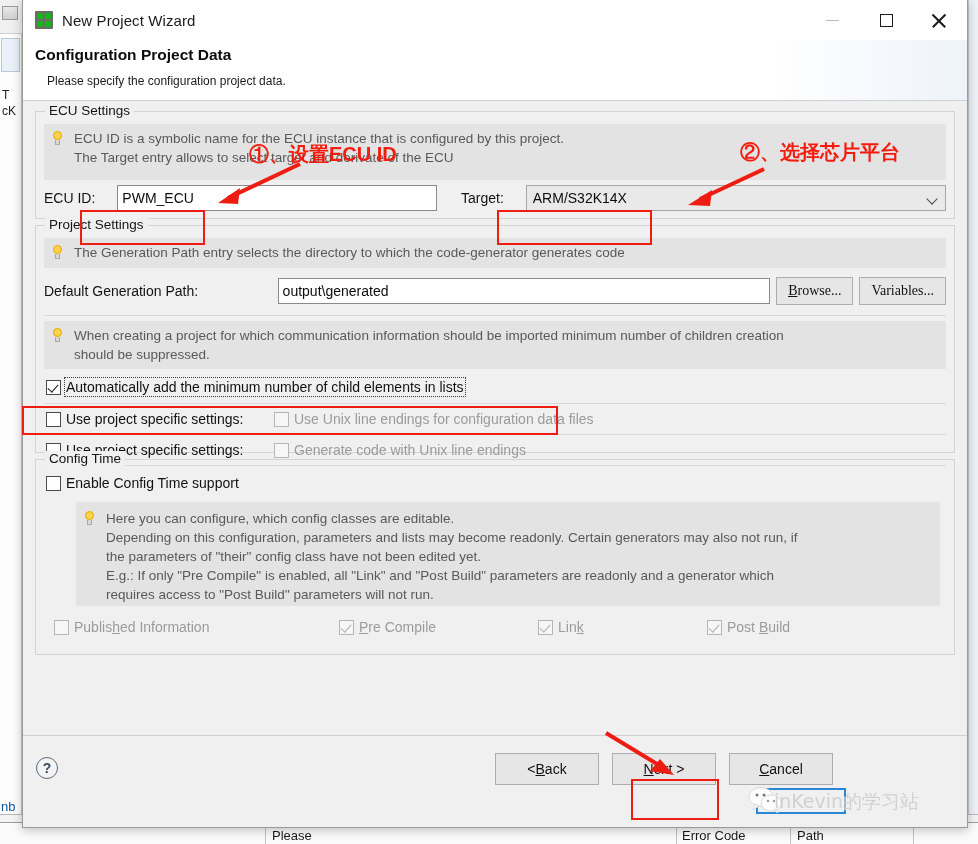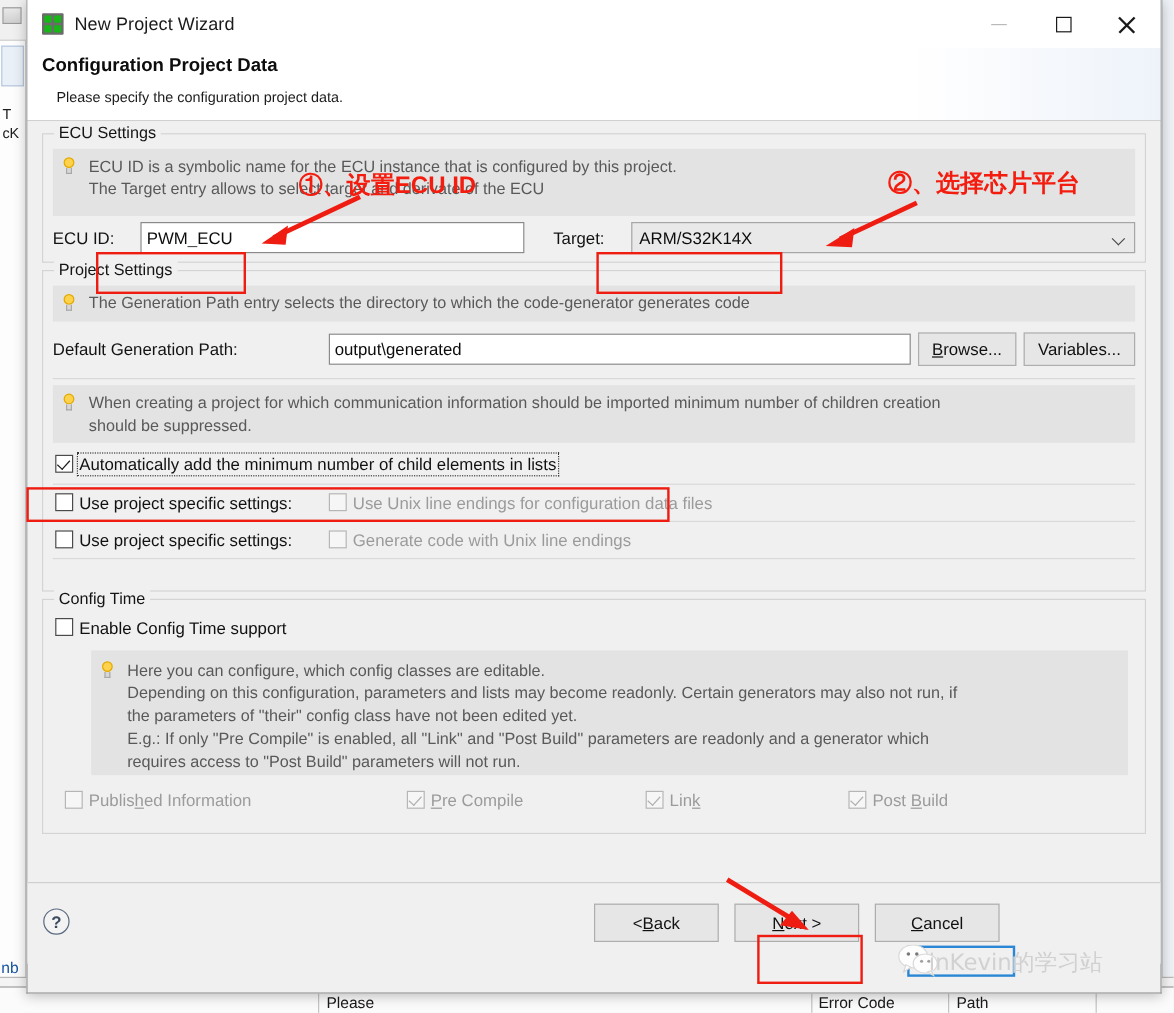--- a/index.html
+++ b/index.html
@@ -172,30 +172,30 @@
     position: relative; height: 26px; border: 1px solid #a6a6a6;
     background: #e9e9e9; display: flex; align-items: center;
     padding-left: 6px; font-size: 14px; color: #0c0c0c;
   }
   .combo .arrow {
     position: absolute; right: 9px; top: 9px;
     width: 8px; height: 8px; border-right: 1.4px solid #4a4a4a;
     border-bottom: 1.4px solid #4a4a4a; transform: rotate(45deg);
   }
   .btn {
-    font-family: Liberation Sans, sans-serif;
+    font-family: Liberation Serif, serif;
     font-size: 14px; color: #111; background: #e6e6e6;
     border: 1px solid #adadad; height: 28px; padding: 0 11px;
     cursor: default; white-space: nowrap;
   }
   .mn { text-decoration: underline; }
 
   
   .cb {
-    display: inline-flex; align-items: flex-start; cursor: default;
+    display: inline-flex; align-items: flex-end; cursor: default;
   }
   .box {
     flex: none; width: 15px; height: 15px; border: 1.3px solid #4a4a4a;
     background: #fff; position: relative; margin-right: 5px;
   }
   .box.checked::after {
     content: ''; position: absolute; left: 3px; top: 1px;
     width: 5px; height: 9px; border: solid #1d1d1d;
     border-width: 0 1.8px 1.8px 0; transform: rotate(42deg);
   }
@@ -330,21 +330,21 @@
           <input class="txt" style="width: 348px;" value="PWM_ECU">
           <span class="lbl" style="margin-left:2px">Target:</span>
           <div class="combo" style="width:458px">
             <span>ARM/S32K14X</span>
             <span class="arrow"></span>
           </div>
         </div>
       </div>
     </div>
 
-    <div class="group" style="height:268px">
+    <div class="group" style="height:228px">
       <div class="group-title">Project Settings</div>
       <div class="group-inner">
 
         <div class="hint" style="height:30px; align-items:flex-start">
           <div class="bulb">
             <div class="b-top"></div>
               <div class="b-stem"></div>
           </div>
           <div class="hint-lines">
             <div>The Generation Path entry selects the directory to which the code-generator generates code</div>

